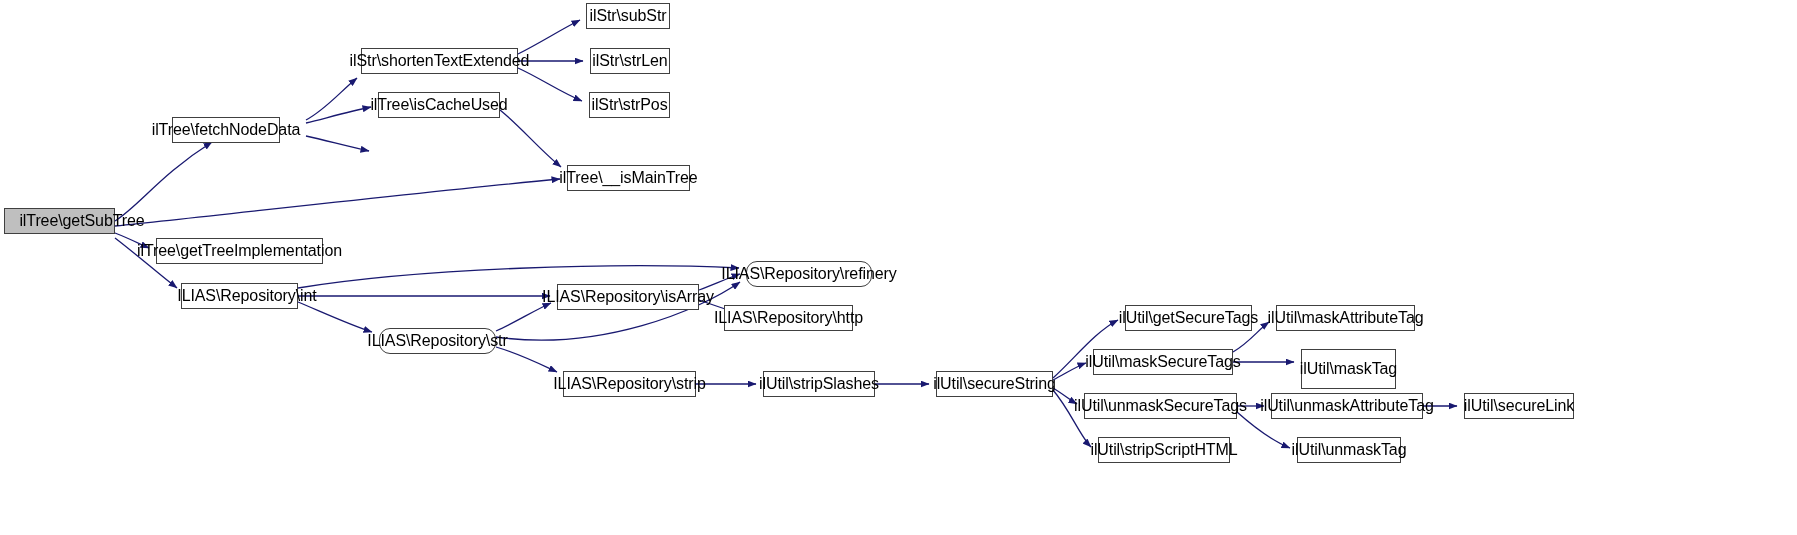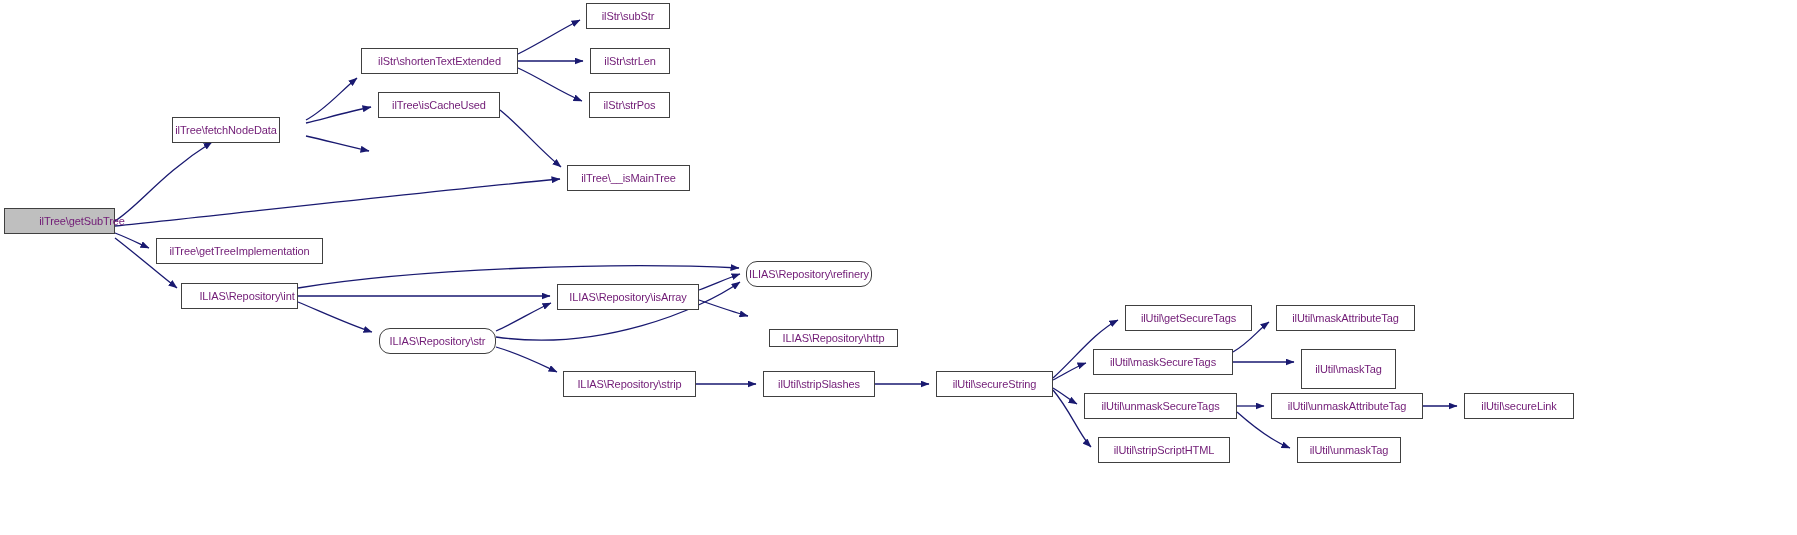--- a/index.html
+++ b/index.html
@@ -21,22 +21,22 @@
     top: 0;
     width: 1797px;
     height: 535px;
     pointer-events: none;
   }
   .node {
     position: absolute;
     box-sizing: border-box;
     border: 1px solid #404040;
     background: #ffffff;
-    color: #701a75;
-    font-size: 11px;
+    color: #000000;
+    font-size: 16px;
     line-height: 1.12;
     display: flex;
     align-items: center;
     justify-content: center;
     text-align: right;
     white-space: pre-line;
     letter-spacing: -0.1px;
     z-index: 2;
   }
   .node.root {
@@ -92,21 +92,21 @@
     <div class="node" style="left: 361px; top: 48px; width: 157px; height: 26px;">ilStr\shortenTextExtended</div>
     <div class="node" style="left: 378px; top: 92px; width: 122px; height: 26px;">ilTree\isCacheUsed</div>
     <div class="node" style="left: 379px; top: 328px; width: 117px; height: 26px; border-radius: 11px;">ILIAS\Repository\str</div>
     <div class="node" style="left: 586px; top: 3px; width: 84px; height: 26px;">ilStr\subStr</div>
     <div class="node" style="left: 590px; top: 48px; width: 80px; height: 26px;">ilStr\strLen</div>
     <div class="node" style="left: 589px; top: 92px; width: 81px; height: 26px;">ilStr\strPos</div>
     <div class="node" style="left: 567px; top: 165px; width: 123px; height: 26px;">ilTree\__isMainTree</div>
     <div class="node" style="left: 557px; top: 284px; width: 142px; height: 26px;">ILIAS\Repository\isArray</div>
     <div class="node" style="left: 563px; top: 371px; width: 133px; height: 26px;">ILIAS\Repository\strip</div>
     <div class="node" style="left: 746px; top: 261px; width: 126px; height: 26px; border-radius: 11px;">ILIAS\Repository\refinery</div>
-    <div class="node" style="left: 769px; top: 305px; width: 129px; height: 18px; margin-top: 24px;">ILIAS\Repository\http</div>
+    <div class="node" style="left: 724px; top: 305px; width: 129px; height: 26px;">ILIAS\Repository\http</div>
     <div class="node" style="left: 763px; top: 371px; width: 112px; height: 26px;">ilUtil\stripSlashes</div>
     <div class="node" style="left: 936px; top: 371px; width: 117px; height: 26px;">ilUtil\secureString</div>
     <div class="node" style="left: 1125px; top: 305px; width: 127px; height: 26px;">ilUtil\getSecureTags</div>
     <div class="node" style="left: 1093px; top: 349px; width: 140px; height: 26px;">ilUtil\maskSecureTags</div>
     <div class="node" style="left: 1084px; top: 393px; width: 153px; height: 26px;">ilUtil\unmaskSecureTags</div>
     <div class="node" style="left: 1098px; top: 437px; width: 132px; height: 26px;">ilUtil\stripScriptHTML</div>
     <div class="node" style="left: 1276px; top: 305px; width: 139px; height: 26px;">ilUtil\maskAttributeTag</div>
     <div class="node" style="left: 1301px; top: 349px; width: 95px; height: 40px;">ilUtil\maskTag</div>
     <div class="node" style="left: 1271px; top: 393px; width: 152px; height: 26px;">ilUtil\unmaskAttributeTag</div>
     <div class="node" style="left: 1297px; top: 437px; width: 104px; height: 26px;">ilUtil\unmaskTag</div>

